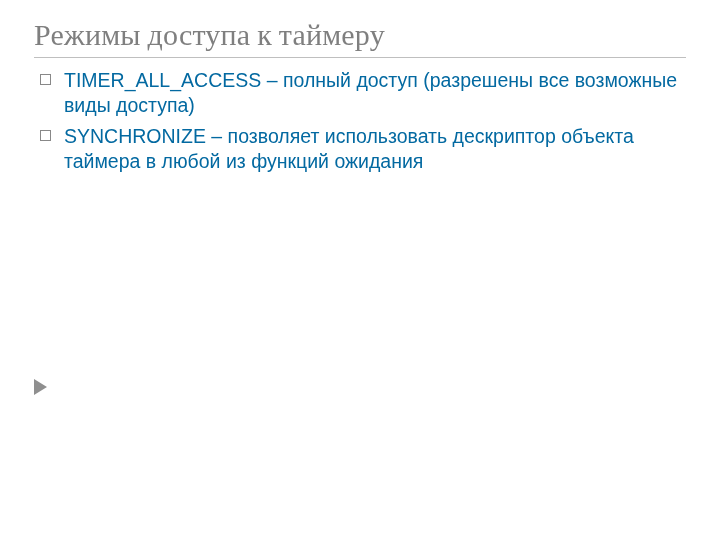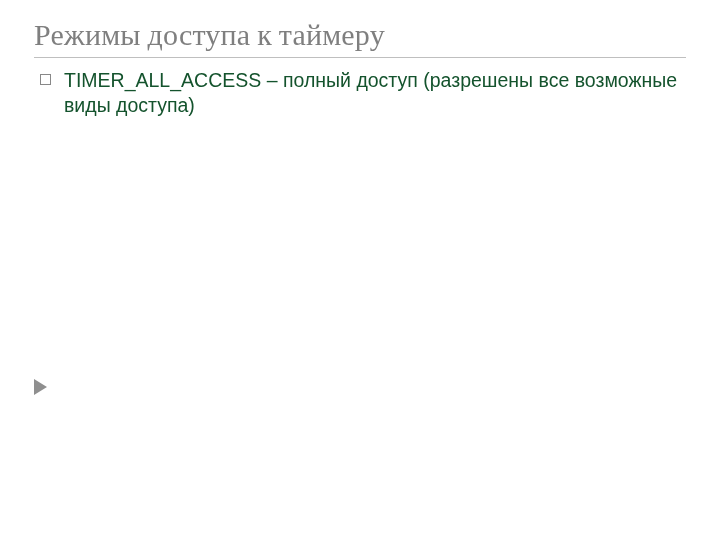--- a/index.html
+++ b/index.html
@@ -35,21 +35,21 @@
     list-style: none;
     margin: 0;
     padding: 0;
   }
   ul.body > li {
     position: relative;
     padding-left: 30px;
     font-size: 19.5px;
     line-height: 1.28;
     margin-bottom: 6px;
-    color: #14532d;
+    color: #0369a1;
   }
   ul.body > li::before {
     content: "";
     position: absolute;
     left: 6px;
     top: 6px;
     width: 9px;
     height: 9px;
     border: 1px solid #888;
     background: #fff;
@@ -73,15 +73,20 @@
 
 <div class="slide">
   <h1 class="title">Режимы доступа к таймеру</h1>
   <hr class="title-rule">
   <ul class="body">
     <li>
       <span class="item-text">
         <span>TIMER_ALL_ACCESS</span><span> – полный доступ (разрешены все возможные виды доступа)</span>
       </span>
     </li>
+    <li>
+      <span class="item-text">
+        <span>SYNCHRONIZE</span><span> – позволяет использовать дескриптор объекта таймера в любой из функций ожидания</span>
+      </span>
+    </li>
   </ul>
   <div class="arrow-marker"></div>
 </div>
 
 </body></html>

